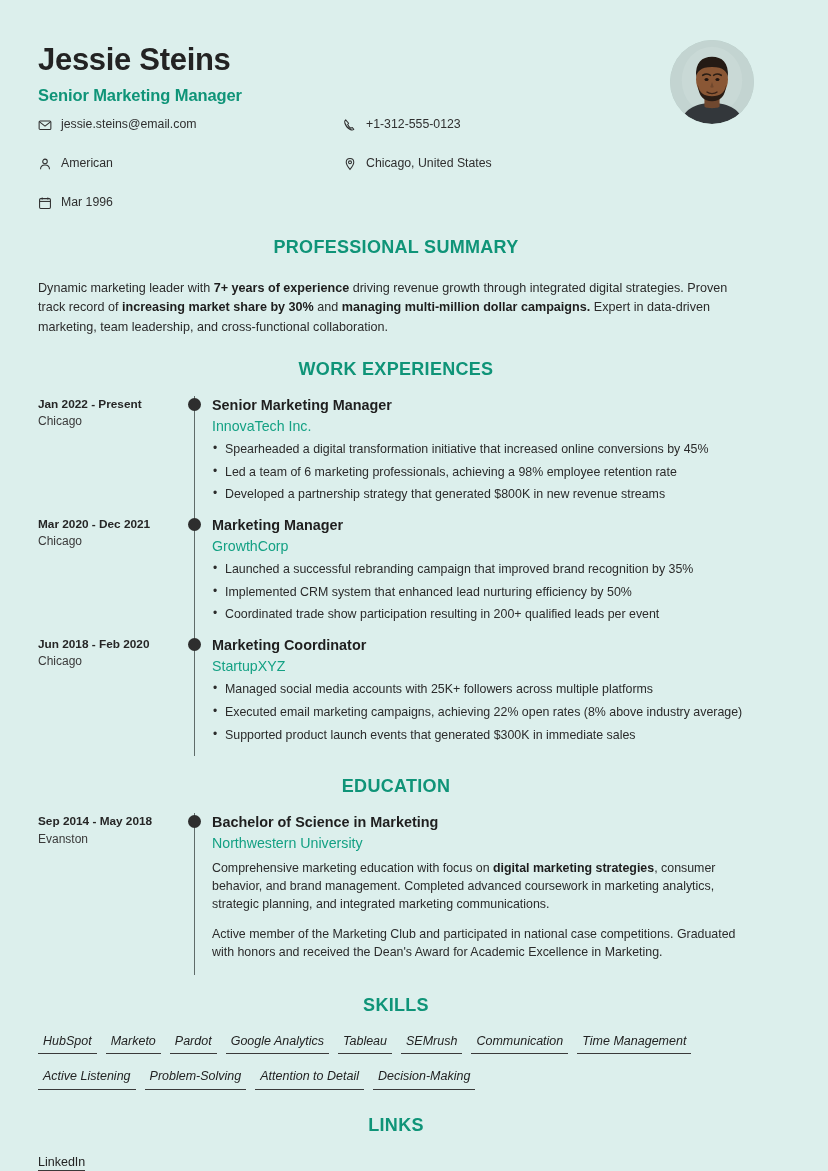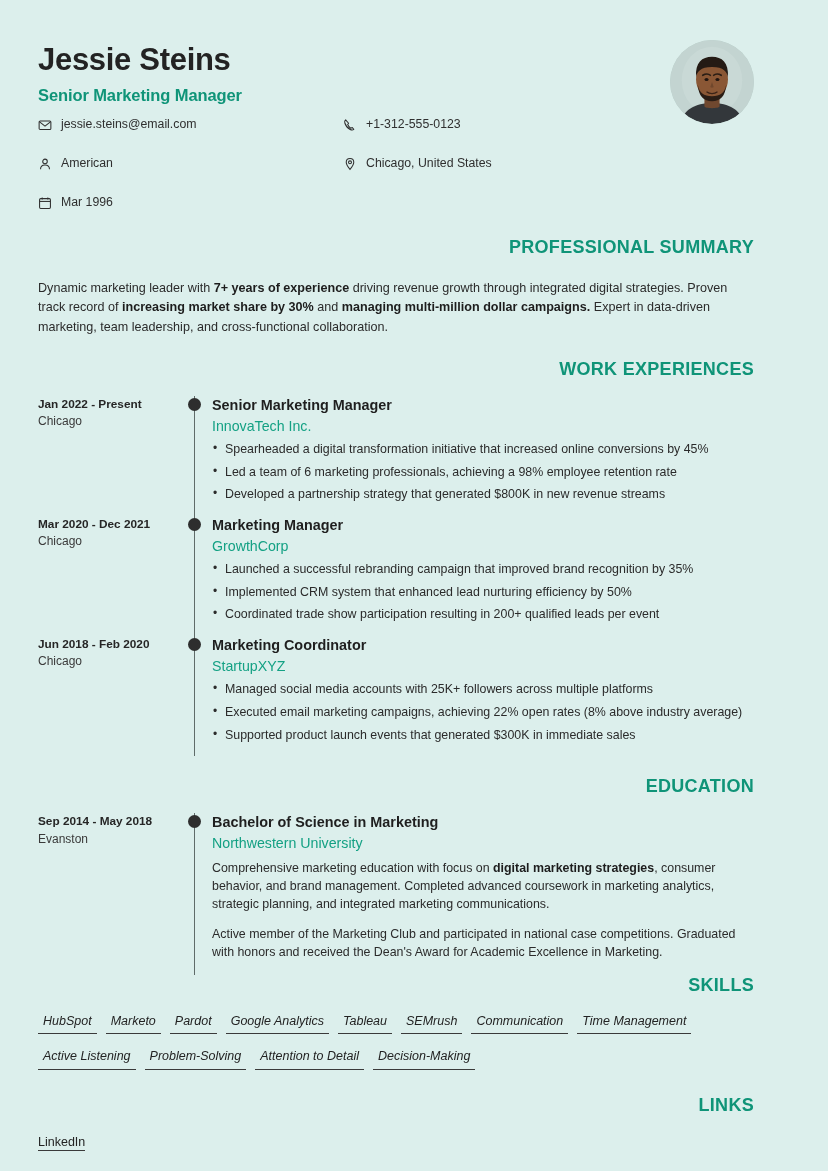--- a/index.html
+++ b/index.html
@@ -79,21 +79,21 @@
     overflow: hidden;
     flex: none;
     margin-top: 2px;
     background: #b9cfcb;
     position: relative;
   }
   .avatar svg { display: block; width: 100%; height: 100%; }
 
   
   .section-heading {
-    text-align: right;
+    text-align: center;
     font-size: 18px;
     font-weight: bold;
     color: #0f9478;
     letter-spacing: 0.3px;
   }
 
   
   .summary-section { margin-top: 27px; }
   .summary-text {
     margin-top: 21px;
@@ -201,21 +201,21 @@
   .tl-para {
     font-size: 12.4px;
     line-height: 1.45;
     color: #2b2b2b;
     margin-top: 7px;
   }
   .tl-para b { font-weight: bold; color: #1d1d1d; }
   .tl-para + .tl-para { margin-top: 12px; }
 
   
-  .skills-section { }
+  .skills-section { margin-top: 20px; }
   .skills-wrap {
     margin-top: 16px;
     display: flex;
     flex-wrap: wrap;
     gap: 4px 9px;
     font-style: italic;
   }
   .skill-chip {
     font-size: 12.5px;
     color: #232323;

